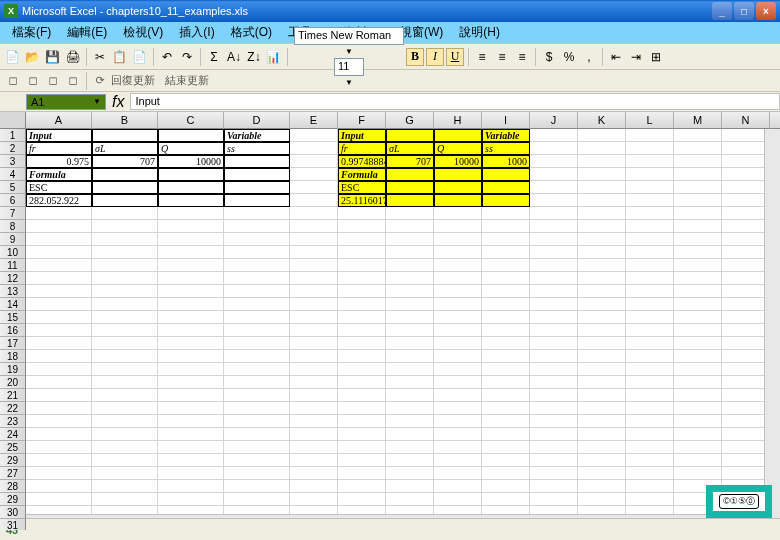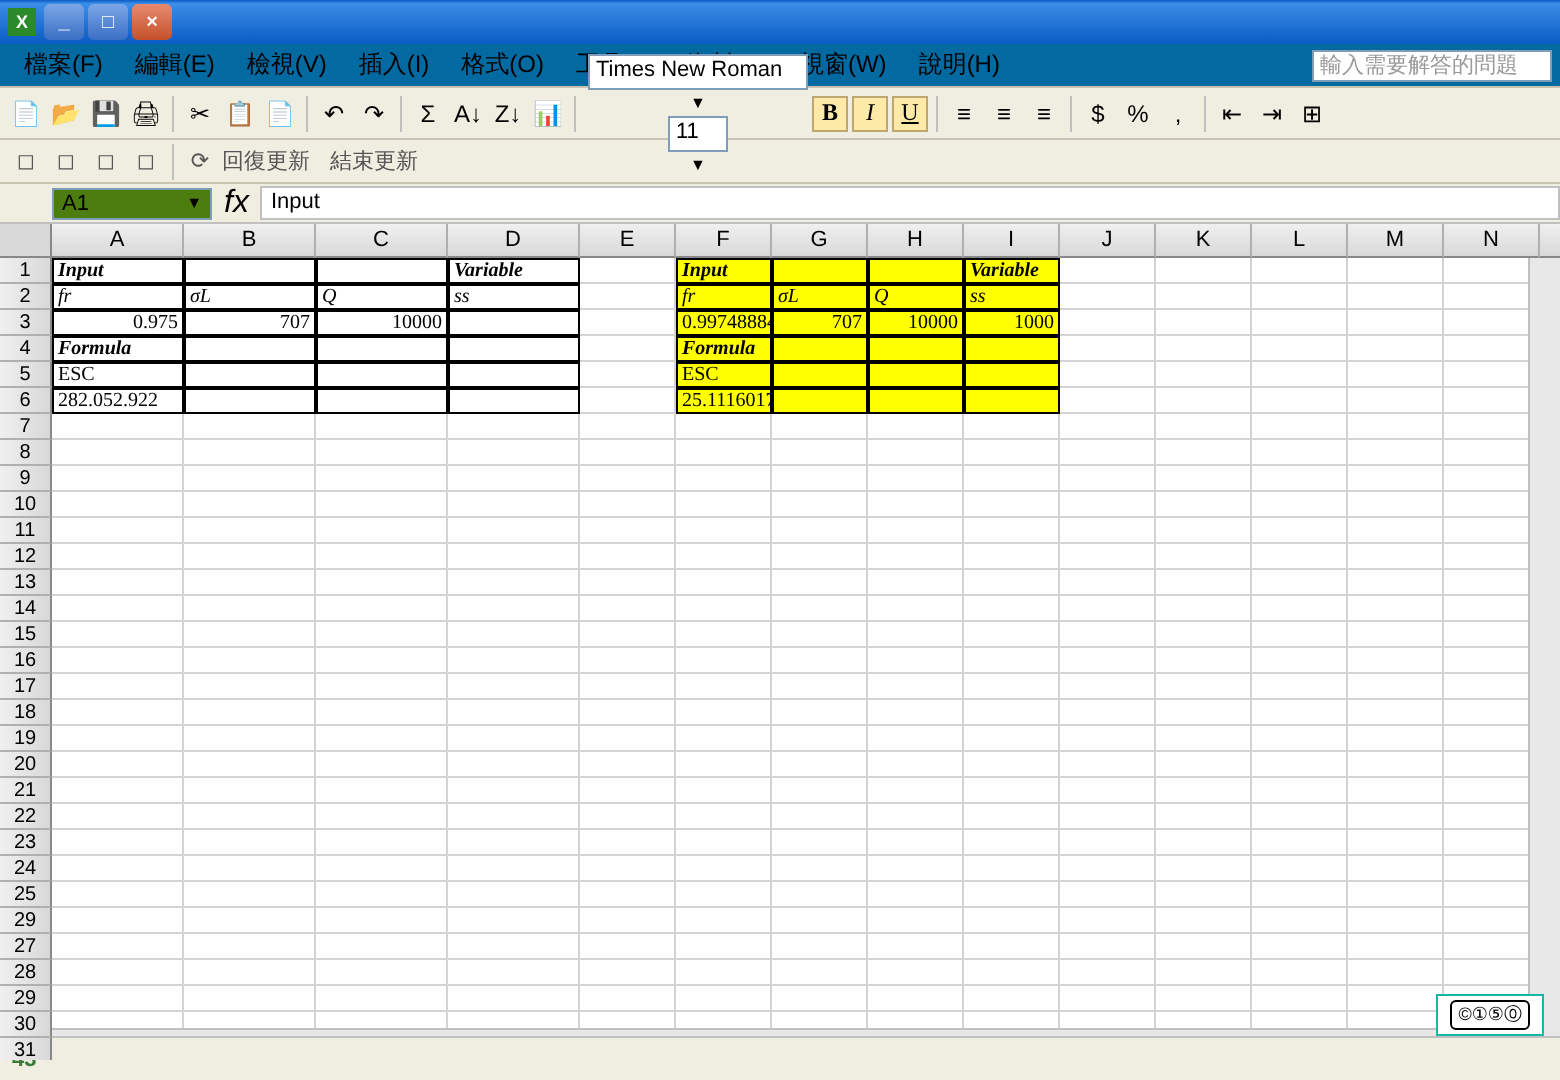--- a/index.html
+++ b/index.html
@@ -4,21 +4,21 @@
 <style>
 * { margin: 0; padding: 0; box-sizing: border-box; }
 body { font-family: "Tahoma", sans-serif; font-size: 11px; background: #ece9d8; overflow: hidden; width: 780px; height: 540px; position: relative; }
 .titlebar { background: linear-gradient(to bottom, #0a5bc4, #3b8de8 8%, #0a5bc4); color: white; height: 22px; display: flex; align-items: center; padding: 0 4px; font-size: 11px; }
 .titlebar .app-icon { width: 14px; height: 14px; background: #2a8a2a; margin-right: 4px; display: inline-flex; align-items: center; justify-content: center; color: white; font-size: 9px; font-weight: bold; }
 .titlebar-title { flex: 1; }
 .win-buttons { display: flex; gap: 2px; }
 .win-btn { width: 20px; height: 18px; border-radius: 3px; display: flex; align-items: center; justify-content: center; color: white; font-weight: bold; font-size: 10px; }
 .win-btn.min, .win-btn.max { background: linear-gradient(to bottom, #7ba7e8, #3b6fc4); }
 .win-btn.close { background: linear-gradient(to bottom, #e88a6f, #c4502a); }
-.menubar { background: #0369a1; height: 22px; display: flex; align-items: center; padding: 0 4px; border-bottom: 1px solid #c8c4b0; }
+.menubar { background: #7dd3fc; height: 22px; display: flex; align-items: center; padding: 0 4px; border-bottom: 1px solid #c8c4b0; }
 .menu-item { padding: 2px 8px; font-size: 12px; }
 .helpbox { margin-left: auto; }
 .helpbox input { font-size: 11px; width: 120px; padding: 1px 3px; border: 1px solid #7f9db9; color: #999; }
 .toolbar { background: #f0eee0; height: 26px; display: flex; align-items: center; padding: 0 4px; gap: 2px; border-bottom: 1px solid #c8c4b0; }
 .tb-btn { width: 18px; height: 18px; display: flex; align-items: center; justify-content: center; font-size: 12px; }
 .tb-sep { width: 1px; height: 18px; background: #c0c0c0; margin: 0 2px; }
 .font-group { display: flex; align-items: center; gap: 2px; margin-left: 2px; flex-direction: column; }
 .font-sel { border: 1px solid #7f9db9; background: white; padding: 1px 3px; font-size: 11px; height: 18px; }
 .font-name { width: 110px; }
 .font-size { width: 30px; }
@@ -41,50 +41,50 @@
 .cell { width: 66px; height: 13px; border-right: 1px solid #d4d4d4; border-bottom: 1px solid #d4d4d4; font-size: 10px; line-height: 12px; padding: 0 2px; overflow: hidden; white-space: nowrap; font-family: "Times New Roman", serif; }
 .cell.w48 { width: 48px; }
 .bthick { border: 1px solid #000 !important; }
 .bg-yellow { background: #ffff00; }
 .bolditalic { font-weight: bold; font-style: italic; }
 .italic { font-style: italic; }
 .ta-c { text-align: left; }
 .ta-r { text-align: right; }
 .active-cell { outline: 2px solid #000; outline-offset: -1px; }
 .statusbar { position: absolute; bottom: 0; left: 0; right: 0; height: 22px; background: #f0eee0; border-top: 1px solid #c0c0c0; display: flex; align-items: center; justify-content: space-between; padding: 0 6px; font-size: 11px; }
-.footer-note { position: absolute; bottom: 22px; right: 8px; background: white; padding: 2px 6px; font-size: 12px; border: 1px solid #14b8a6; display: flex; align-items: center; gap: 6px; }
+.footer-note { position: absolute; bottom: 22px; right: 8px; background: white; padding: 2px 6px; font-size: 12px; border: 7px solid #14b8a6; display: flex; align-items: center; gap: 6px; }
 .cc-badge { border: 1px solid #000; border-radius: 3px; padding: 0 3px; font-size: 9px; background: #fff; }
 .scroll-v { position: absolute; right: 0; top: 17px; bottom: 0; width: 16px; background: #e8e8e8; border-left: 1px solid #c0c0c0; }
 .scroll-h { position: absolute; left: 0; right: 16px; bottom: 0; height: 16px; background: #e8e8e8; border-top: 1px solid #c0c0c0; }
 </style>
 </head>
 <body>
 
 <div class="titlebar">
   <span class="app-icon">X</span>
+  <span class="titlebar-title">
+    <span>Microsoft Excel</span> - <span>chapters10_11_examples.xls</span>
+  </span>
   <div class="win-buttons">
     <div class="win-btn min">_</div>
     <div class="win-btn max">□</div>
     <div class="win-btn close">×</div>
   </div>
 </div>
 
 <div class="menubar">
   <span class="menu-item">檔案(F)</span>
   <span class="menu-item">編輯(E)</span>
   <span class="menu-item">檢視(V)</span>
   <span class="menu-item">插入(I)</span>
   <span class="menu-item">格式(O)</span>
   <span class="menu-item">工具(T)</span>
   <span class="menu-item">資料(D)</span>
   <span class="menu-item">視窗(W)</span>
   <span class="menu-item">說明(H)</span>
-  <div class="helpbox">
-    <input value="輸入需要解答的問題" style="">
-  </div>
 </div>
 
 <div class="toolbar">
   <span class="tb-btn">📄</span>
   <span class="tb-btn">📂</span>
   <span class="tb-btn">💾</span>
   <span class="tb-btn">🖨</span>
   <span class="tb-sep"></span>
   <span class="tb-btn">✂</span>
   <span class="tb-btn">📋</span>

